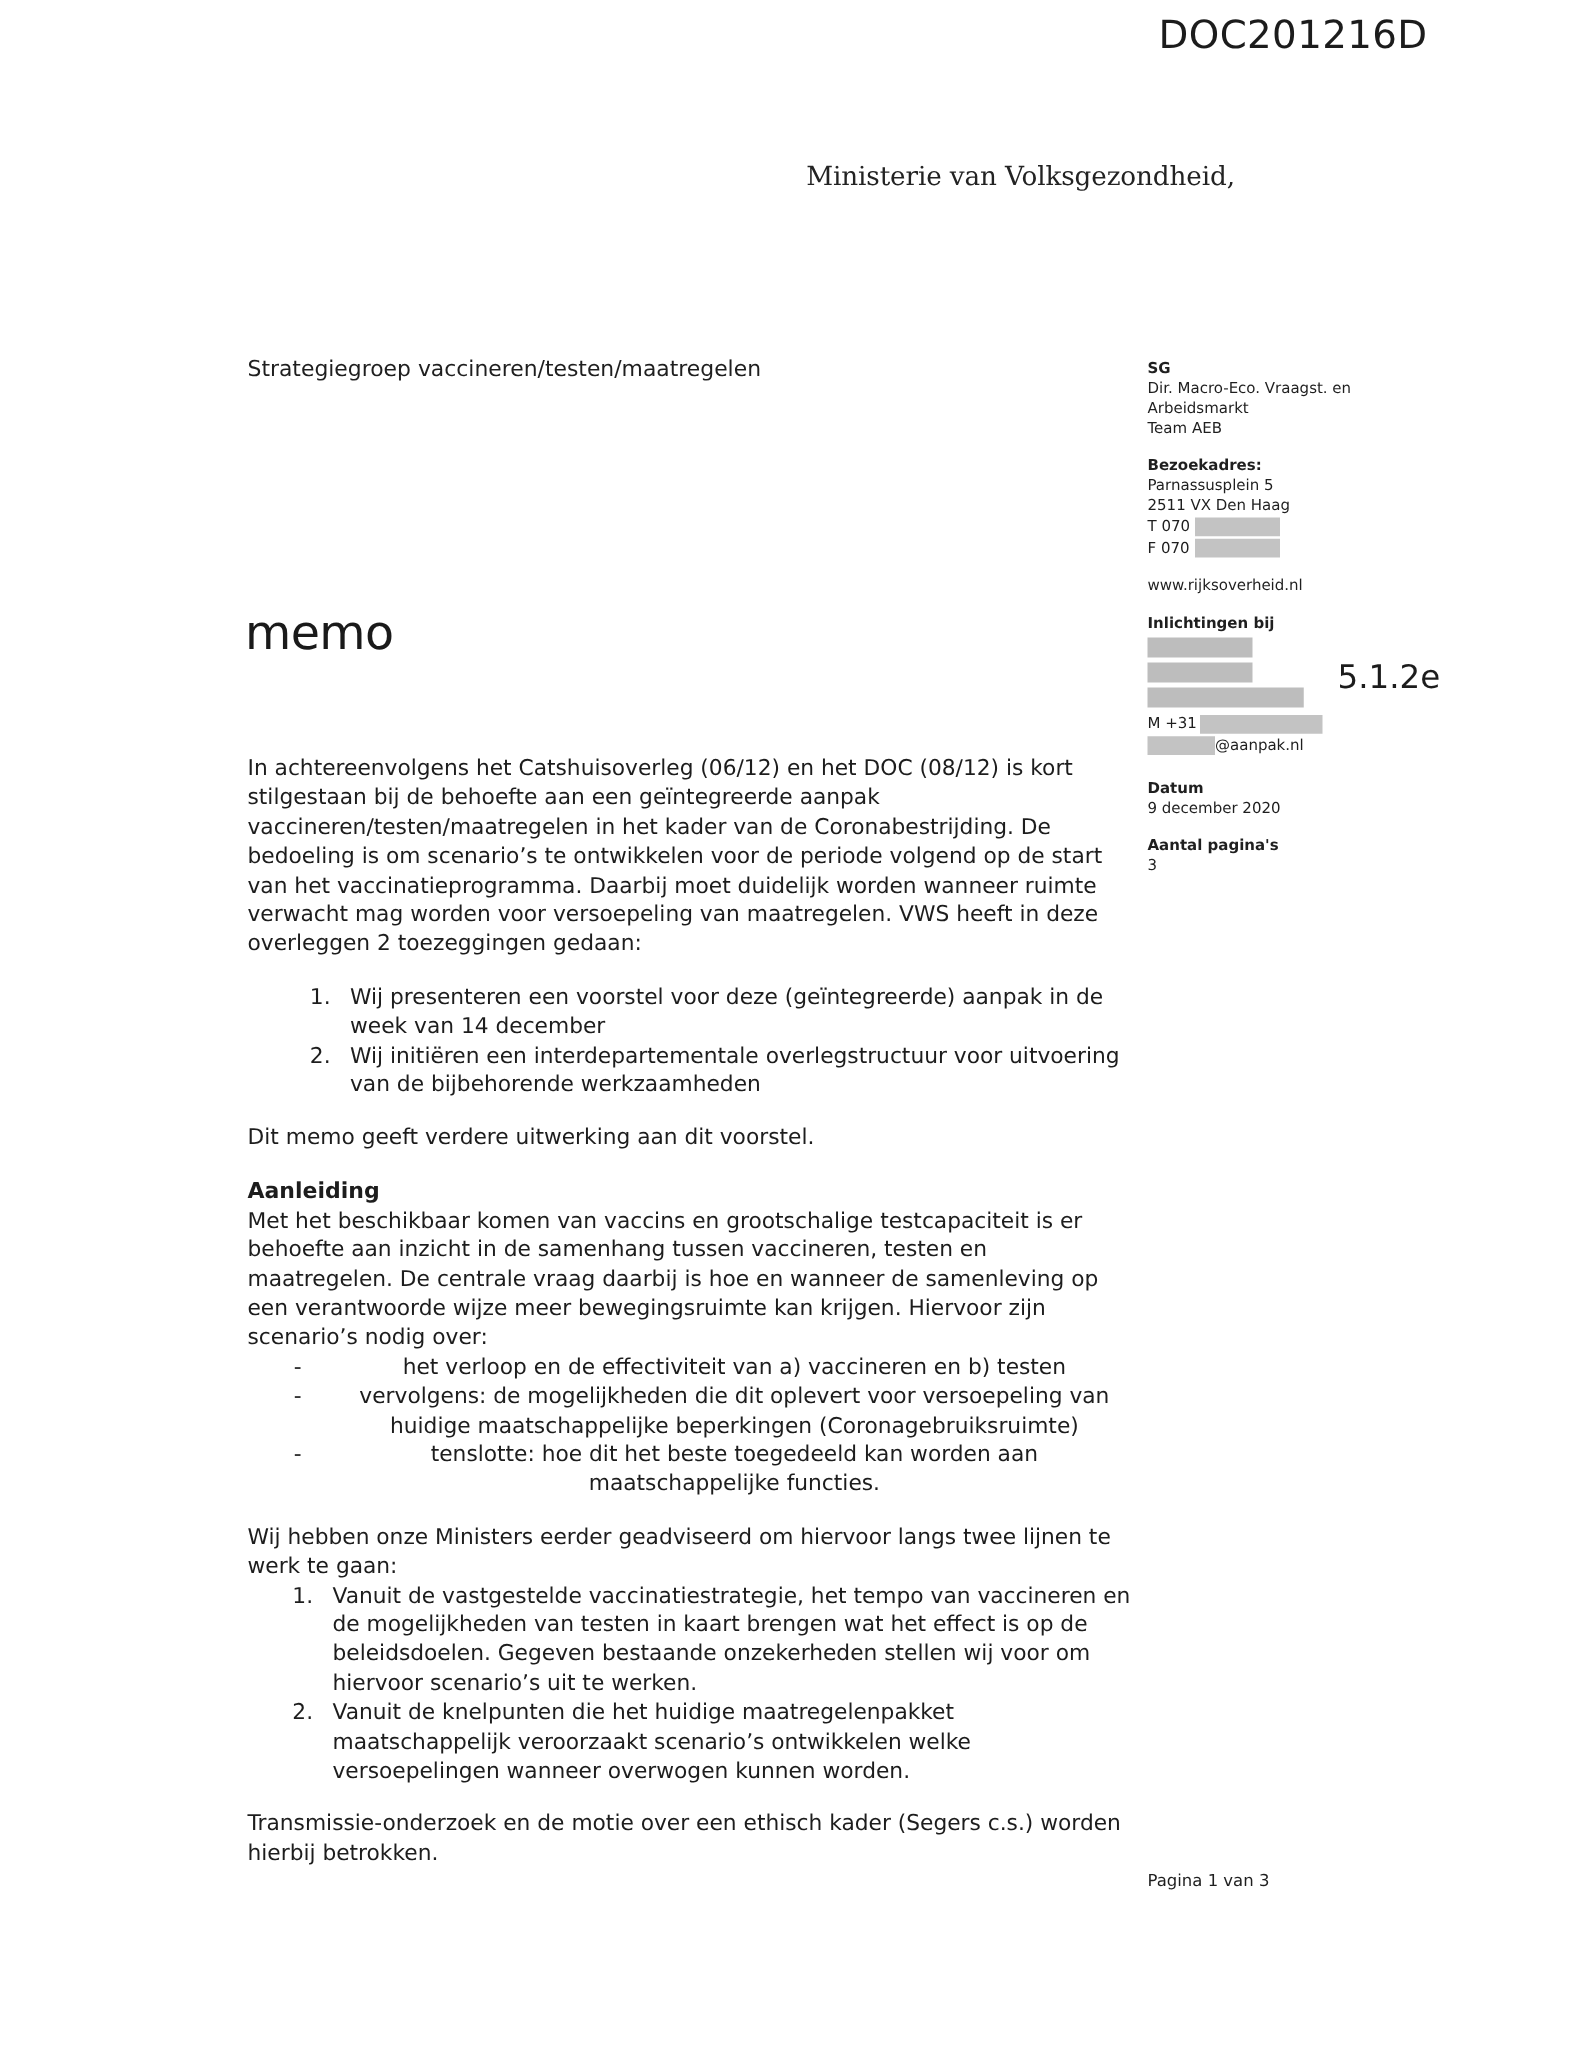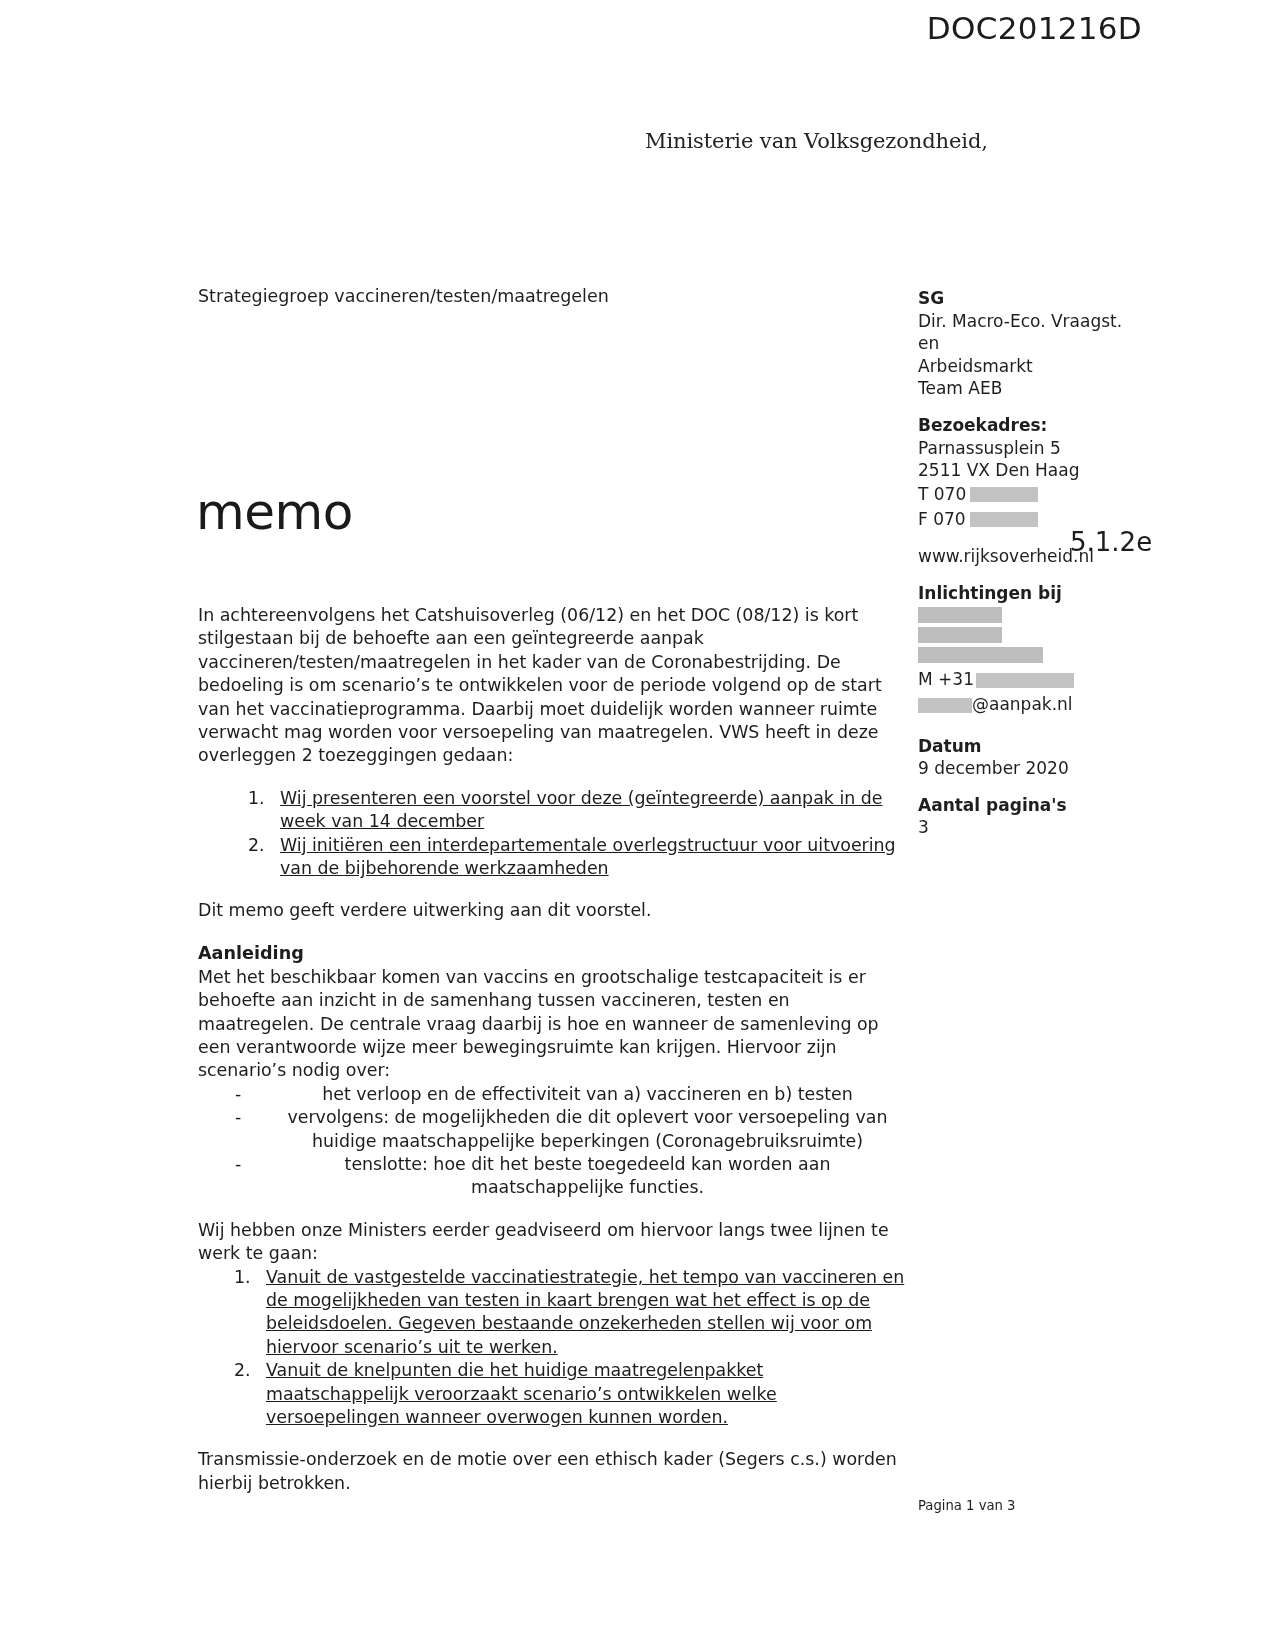--- a/index.html
+++ b/index.html
@@ -53,21 +53,21 @@
     font-size: 17.5px;
     color: #1f1f1f;
     white-space: nowrap;
   }
 
   
   .memo-word {
     position: absolute;
     top: 487px;
     left: 196px;
-    font-size: 50px;
+    font-size: 38px;
     font-weight: 400;
     letter-spacing: -0.5px;
     color: #1a1a1a;
     line-height: 1;
     text-align: right;
   }
   .memo-subject {
     position: absolute;
     top: 510px;
     left: 405px;
@@ -75,21 +75,21 @@
     color: #1f1f1f;
     white-space: nowrap;
   }
 
   
   .meta {
     position: absolute;
     top: 287px;
     left: 918px;
     width: 215px;
-    font-size: 17px;
+    font-size: 12px;
     line-height: 1.33;
     color: #1f1f1f;
   }
   .meta .grp { margin-bottom: 14px; }
   .meta .grp:last-child { margin-bottom: 0; }
   .meta .hd {
     font-weight: bold;
     display: block;
   }
   .meta .ln { display: block; }
@@ -139,21 +139,20 @@
   .spacer-lg { height: 19px; }
 
   ol.num {
     margin: 0 0 0 0;
     padding: 0 0 0 72px;
     list-style: decimal;
   }
   ol.num li {
     margin: 0 0 0 0;
     padding-left: 10px;
-    text-decoration: underline;
   }
   ol.num.indent-sm { padding-left: 58px; }
 
   ul.dash {
     margin: 0;
     padding: 0 0 0 37px;
     list-style: none;
     text-align: center;
   }
   ul.dash li {

